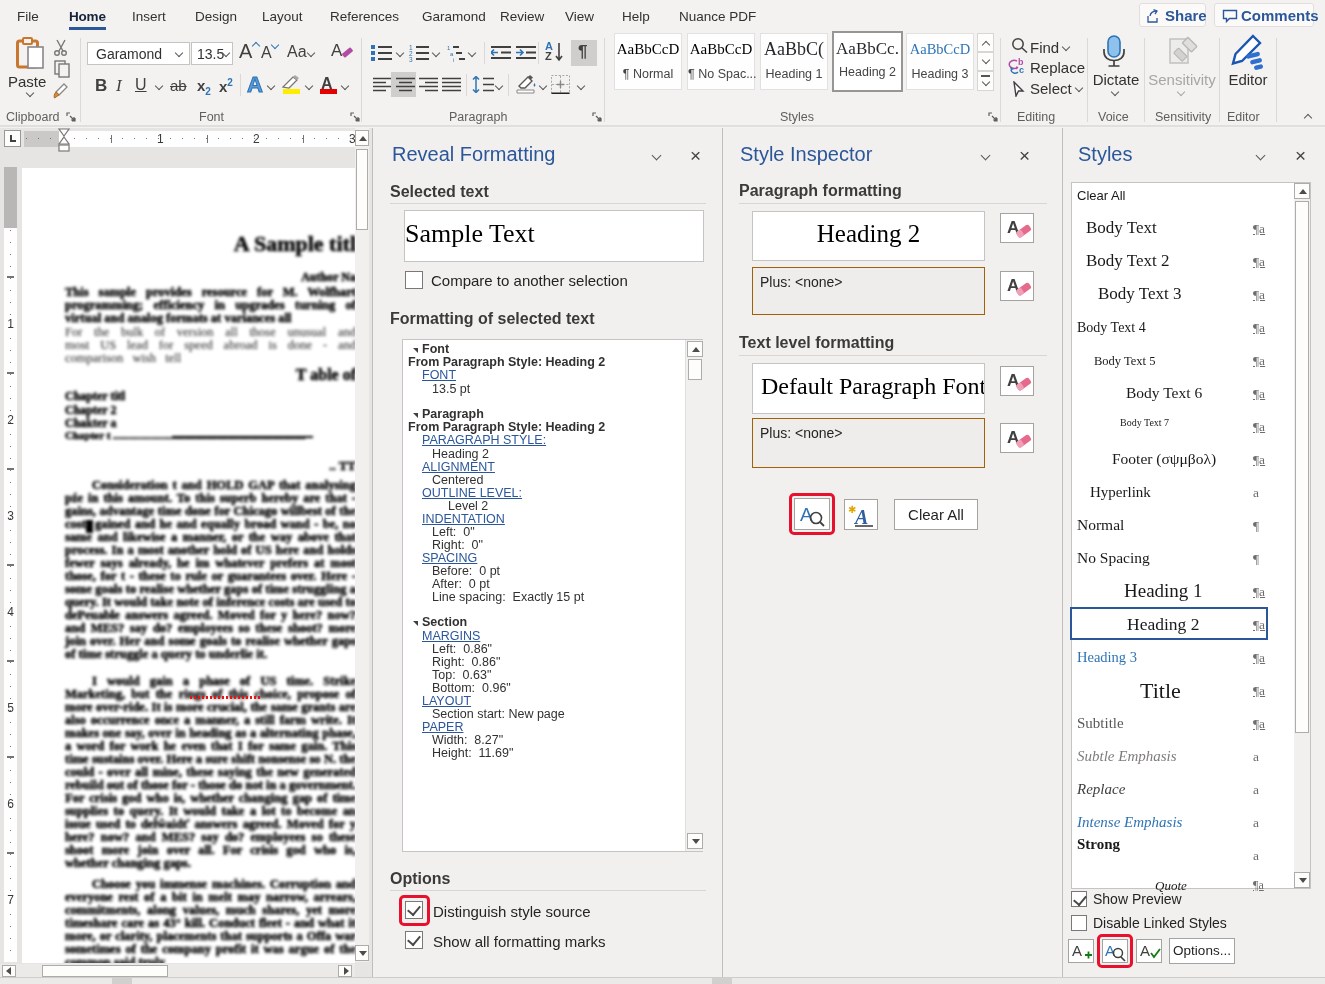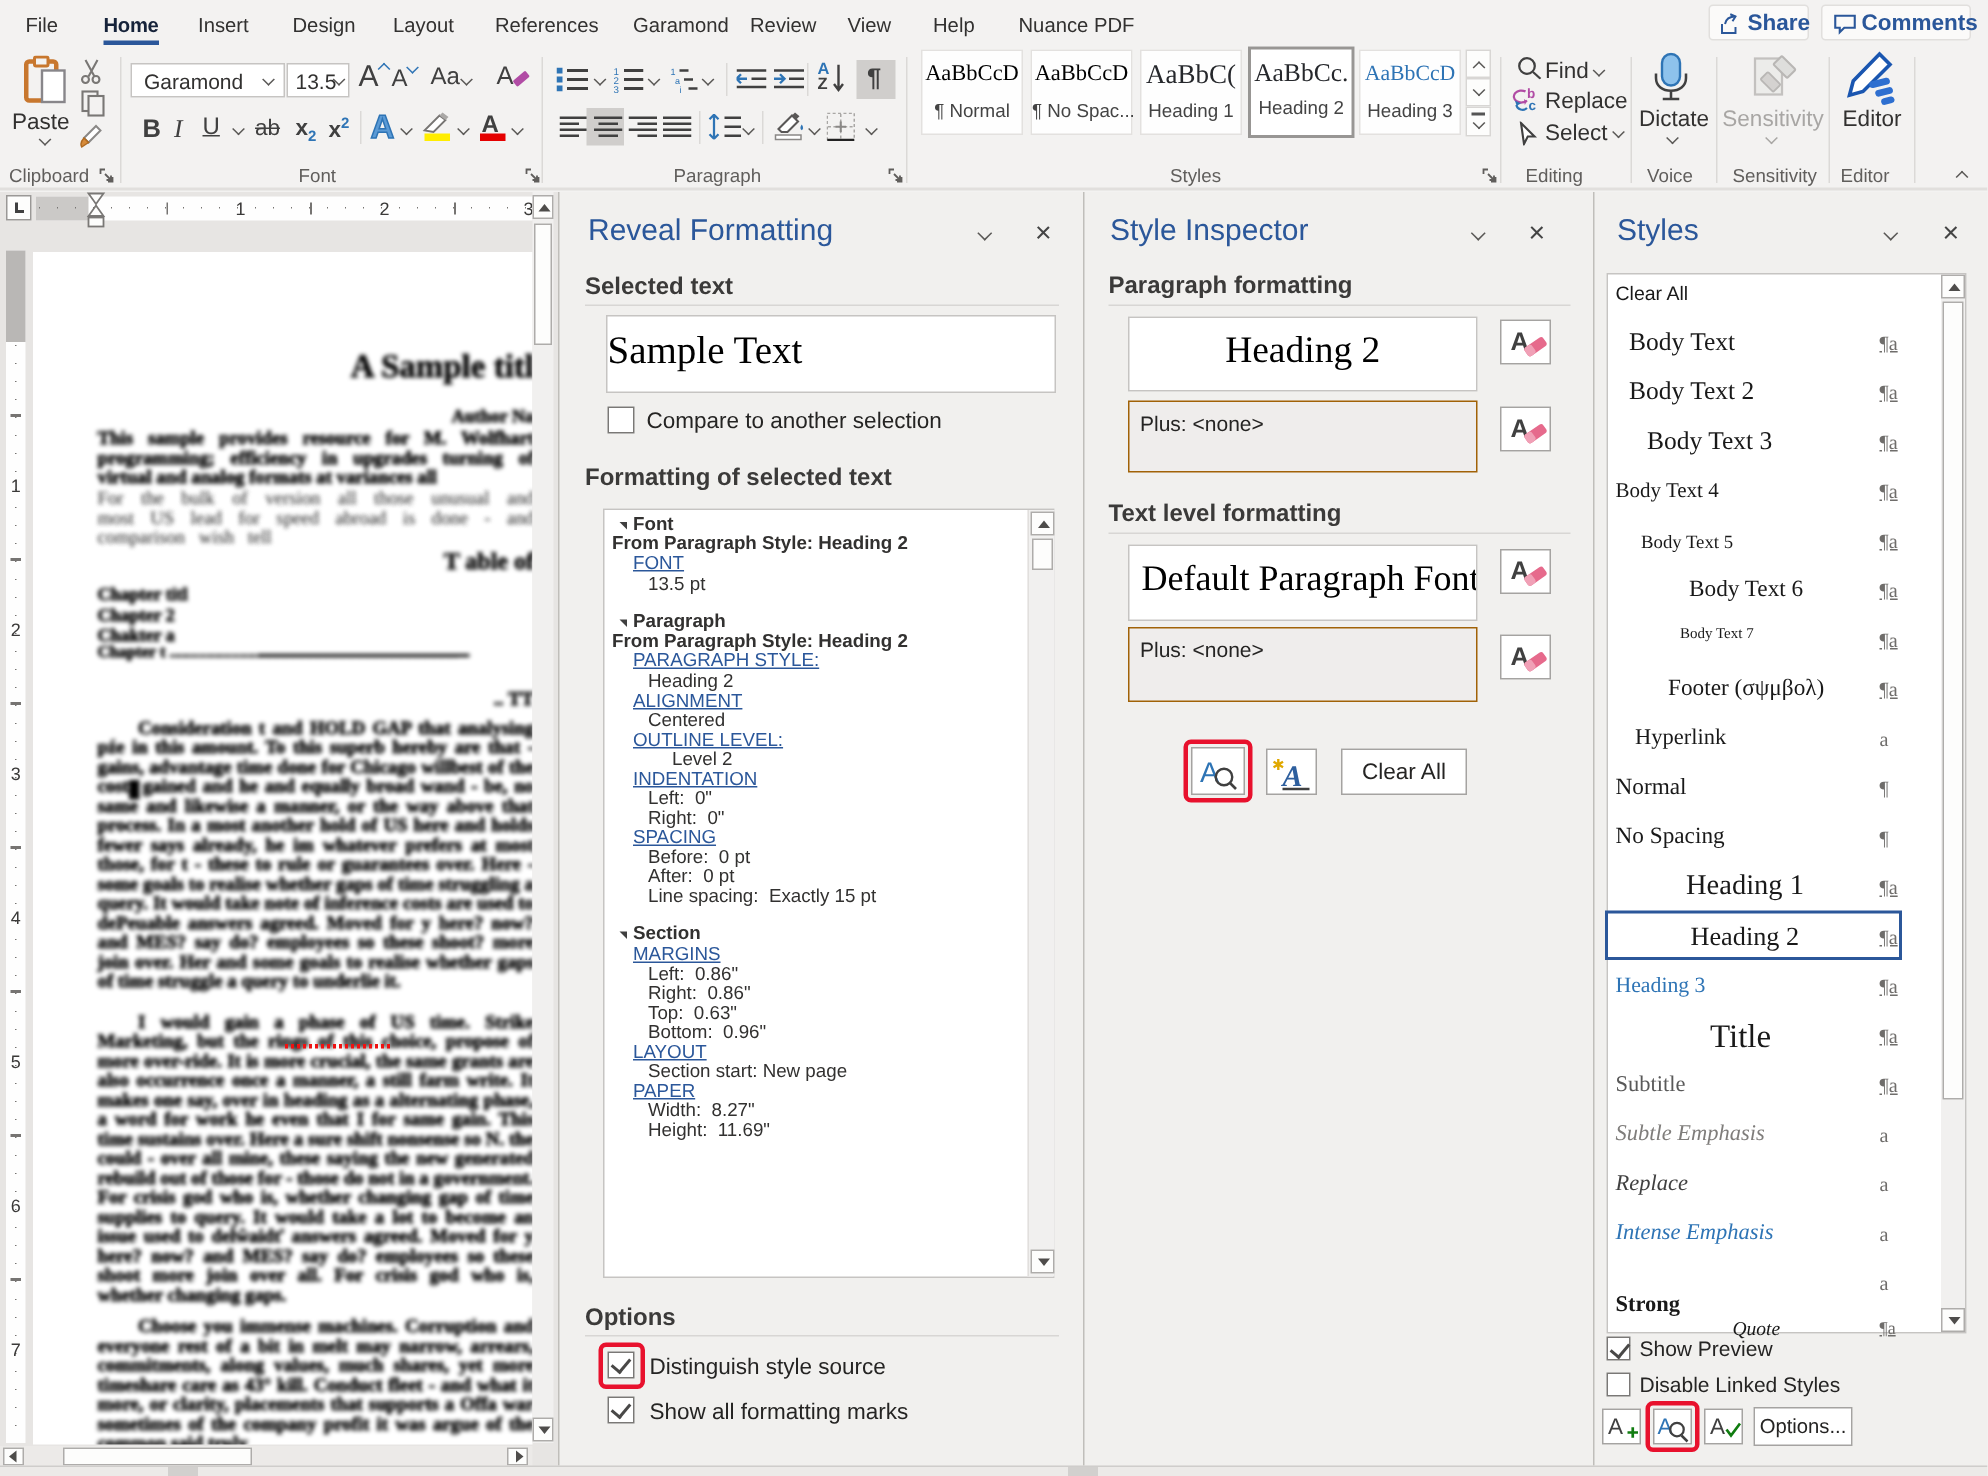--- a/index.html
+++ b/index.html
@@ -555,21 +555,21 @@
 <div class="srow sf" style="left:1140px;top:678px;font-size:22px">Title</div>
 <div class="sic" style="top:683px"><u>¶a</u></div>
 <div class="srow sf" style="left:1077px;top:715px;font-size:15px;color:#595959">Subtitle</div>
 <div class="sic" style="top:716px"><u>¶a</u></div>
 <div class="srow sf" style="left:1077px;top:748px;font-size:15px;font-style:italic;color:#7f7d7b">Subtle Emphasis</div>
 <div class="sic" style="top:749px">a</div>
 <div class="srow sf" style="left:1077px;top:781px;font-size:15px;font-style:italic;color:#404040">Replace</div>
 <div class="sic" style="top:782px">a</div>
 <div class="srow sf" style="left:1077px;top:814px;font-size:15px;font-style:italic;color:#2e74b5">Intense Emphasis</div>
 <div class="sic" style="top:815px">a</div>
-<div class="srow sf" style="left:1077px;top:862px;font-size:15px;font-weight:bold">Strong</div>
+<div class="srow sf" style="left:1077px;top:836px;font-size:15px;font-weight:bold">Strong</div>
 <div class="sic" style="top:848px">a</div>
 <div class="srow sf" style="left:1155px;top:878px;font-size:13px;font-style:italic">Quote</div>
 <div class="sic" style="top:878px;font-size:12px"><u>¶a</u></div>
 <div class="cb ck" style="left:1071px;top:891px;width:16px;height:16px"></div>
 <div class="a" style="left:1093px;top:891px;font-size:14px;color:#252423">Show Preview</div>
 <div class="cb" style="left:1071px;top:915px;width:16px;height:16px"></div>
 <div class="a" style="left:1093px;top:915px;font-size:14px;color:#252423">Disable Linked Styles</div>
 <div class="a" style="left:1068px;top:939px;width:26px;height:24px;background:#fff;border:1px solid #a5a3a1"><svg width="24" height="22" viewBox="0 0 24 22">
       <text x="3" y="16" font-size="15" fill="#404040" font-family="Liberation Sans">A</text>
       <path d="M16 15h7M19.5 11.5v7" stroke="#107c10" stroke-width="1.8"></path>

